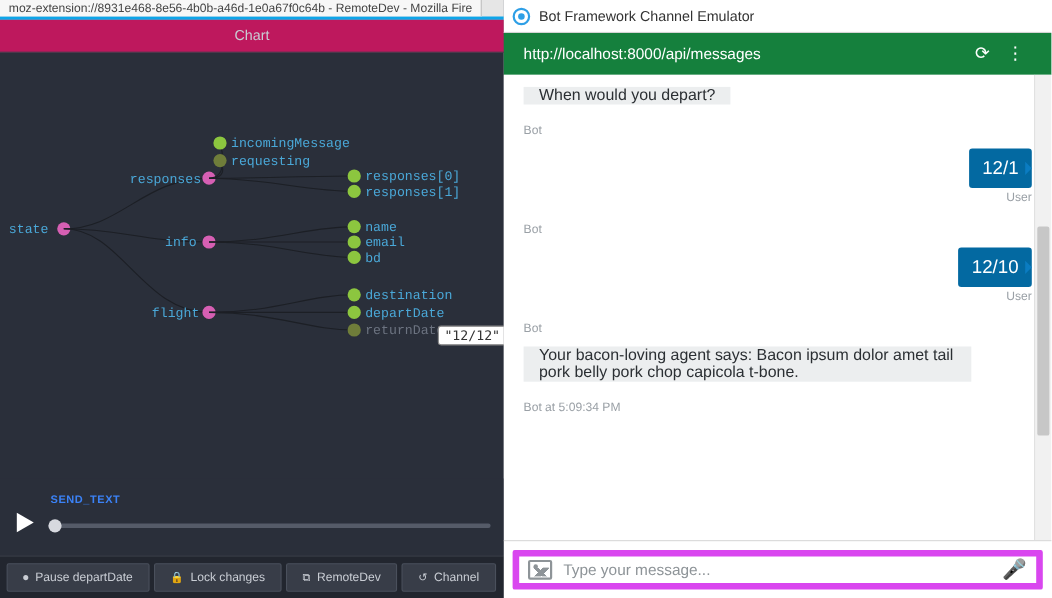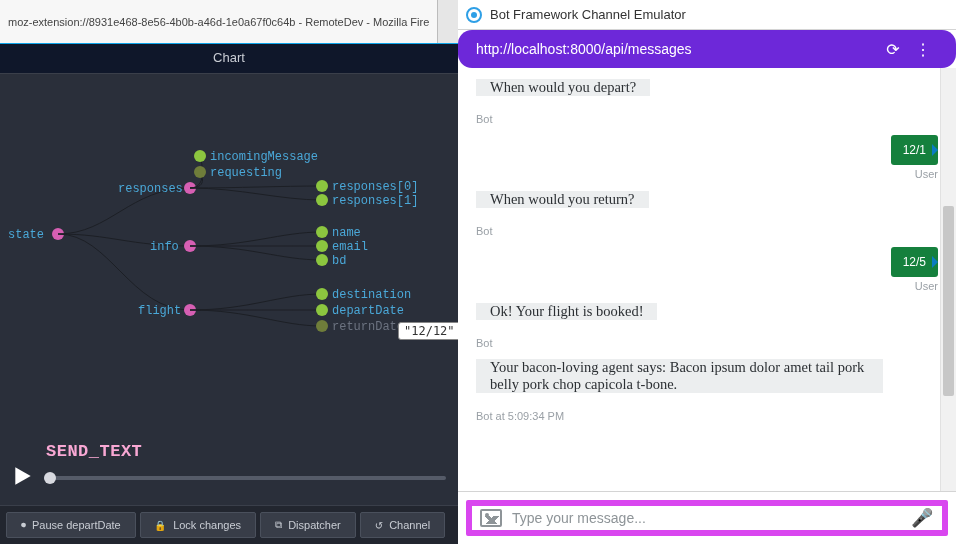--- a/index.html
+++ b/index.html
@@ -2,50 +2,50 @@
 <html><head>
 <meta charset="utf-8">
 <style>
 * { box-sizing: border-box; margin: 0; padding: 0; font-family: -apple-system, "Segoe UI", Arial, sans-serif; }
 html, body { width: 956px; height: 544px; overflow: hidden; background: #fff; }
 
 .root { display: flex; width: 100%; height: 100%; }
 
 
 .left { width: 458px; height: 100%; background: #2a2f3a; display: flex; flex-direction: column; position: relative; }
-.left-tabbar { height: 44px; background: #e6e6e6; border-bottom: 1px solid #0ea5e9; display: flex; align-items: center; font-size: 11px; color: #444; overflow: hidden; }
+.left-tabbar { height: 18px; background: #e6e6e6; border-bottom: 3px solid #0ea5e9; display: flex; align-items: center; font-size: 11px; color: #444; overflow: hidden; }
 .left-tab { padding: 0 8px; height: 100%; display: flex; align-items: center; border-right: 1px solid #bcbcbc; background: #f7f7f7; white-space: nowrap; }
-.chart-header { background: #0f172a; color: #c9cdd4; text-align: center; font-size: 13px; padding: 6px 0 8px; border-bottom: 1px solid #3a3f4a; }
+.chart-header { background: #be185d; color: #c9cdd4; text-align: center; font-size: 13px; padding: 6px 0 8px; border-bottom: 1px solid #3a3f4a; }
 .chart-area { position: relative; flex: 1; overflow: hidden; }
 .chart-area svg { position: absolute; inset: 0; }
 .node-label { font-family: "Consolas","Courier New",monospace; font-size: 12px; fill: #4aa8d8; }
 .node-label.dim { fill: #6c7380; }
 .tooltip { position: absolute; background: #fff; color: #333; border: 1px solid #888; font-family: monospace; font-size: 12px; padding: 1px 5px; border-radius: 3px; }
 .player { padding: 8px 12px 14px; background: #2a2f3a; }
-.action-name { color: #f9a8d4; font-weight: bold; font-size: 17px; letter-spacing: .5px; margin: 6px 0 4px 34px; font-family: Liberation Mono, monospace; }
+.action-name { color: #3b82f6; font-weight: bold; font-size: 10px; letter-spacing: .5px; margin: 6px 0 4px 34px; font-family: Liberation Sans, sans-serif; }
 .play-row { display: flex; align-items: center; gap: 10px; }
 .play-btn { color: #fff; cursor: pointer; }
 .slider-track { flex: 1; height: 4px; background: #555b68; border-radius: 2px; position: relative; }
 .slider-track::before { content: ""; position: absolute; left: 0; top: -4px; width: 12px; height: 12px; border-radius: 50%; background: #d7d9df; }
 .bottom-toolbar { display: flex; gap: 4px; padding: 6px; background: #22262f; border-top: 1px solid #3a3f4a; }
 .tb-btn { flex: none; background: #383d48; color: #c9cdd4; font-size: 11px; padding: 6px 14px; border: 1px solid #4a505c; border-radius: 2px; display: flex; align-items: center; gap: 6px; cursor: pointer; }
 .tb-btn .ico { font-size: 10px; color: #c9cdd4; }
 
 
 .right { flex: 1; display: flex; flex-direction: column; position: relative; }
 .right-titlebar { height: 30px; background: #fff; border-bottom: 1px solid #d4d4d4; display: flex; align-items: center; padding: 0 8px; gap: 8px; font-size: 13px; color: #333; }
-.topbar { height: 38px; background: #6d28d9; color: #fff; display: flex; align-items: center; padding: 0 18px; font-size: 14px; border-radius: 14px; }
+.topbar { height: 38px; background: #15803d; color: #fff; display: flex; align-items: center; padding: 0 18px; font-size: 14px; }
 .topbar .url { flex: 1; }
 .topbar .ico-btn { width: 30px; text-align: center; cursor: pointer; font-size: 16px; }
 .chat { flex: 1; background: #fff; overflow-y: auto; padding: 10px 18px; position: relative; }
 .msg { margin-bottom: 10px; }
-.msg.bot .bubble { display: inline-block; background: #eceeef; color: #2b2f33; padding: 0 14px; border-radius: 0; font-size: 14.5px; max-width: 88%; font-family: Liberation Serif, serif; }
+.msg.bot .bubble { display: inline-block; background: #eceeef; color: #2b2f33; padding: 0 14px; border-radius: 0; font-size: 14.5px; max-width: 88%; }
 .msg.bot .sender { font-size: 11px; color: #9aa0a6; margin-top: 17px; }
 .msg.user { text-align: right; }
-.msg.user .bubble { display: inline-block; background: #15803d; color: #fff; padding: 8px 12px; border-radius: 3px; font-size: 12px; position: relative; }
+.msg.user .bubble { display: inline-block; background: #0369a1; color: #fff; padding: 8px 12px; border-radius: 3px; font-size: 17px; position: relative; }
 .msg.user .bubble::after { content: ""; position: absolute; right: -6px; top: 50%; margin-top: -6px; border: 6px solid transparent; border-left-color: #0b7cc1; }
 .msg.user .sender { font-size: 11px; color: #9aa0a6; margin-top: 3px; }
 .scrollbar { position: absolute; right: 0; top: 0; bottom: 0; width: 16px; background: #f1f1f1; border-left: 1px solid #e1e1e1; }
 .scroll-thumb { position: absolute; left: 2px; right: 2px; background: #c7c7c7; border-radius: 2px; }
 .compose { border-top: 1px solid #d4d4d4; padding: 8px; background: #fff; }
 .compose-inner { border: 6px solid #d946ef; border-radius: 2px; height: 36px; display: flex; align-items: center; padding: 0 8px; gap: 10px; }
 .img-ico { width: 22px; height: 18px; border: 2px solid #8e9498; border-radius: 2px; position: relative; }
 .img-ico::before { content: ""; position: absolute; left: 3px; top: 2px; width: 4px; height: 4px; border-radius: 50%; background: #8e9498; }
 .img-ico::after { content: ""; position: absolute; left: 1px; bottom: 1px; right: 1px; height: 8px; background: linear-gradient(45deg, transparent 40%, #8e9498 40% 60%, transparent 60%), linear-gradient(-45deg, transparent 30%, #8e9498 30% 55%, transparent 55%); }
 .compose-input { flex: 1; border: none; outline: none; font-size: 14px; color: #333; background: transparent; }
@@ -142,21 +142,21 @@
       <div class="tb-btn">
           <span class="ico">⏺</span>
           <span>Pause departDate</span>
         </div>
       <div class="tb-btn">
           <span class="ico">🔒</span>
           <span>Lock changes</span>
         </div>
       <div class="tb-btn">
           <span class="ico">⧉</span>
-          <span>Dispatcher</span>
+          <span>RemoteDev</span>
         </div>
       <div class="tb-btn">
           <span class="ico">↺</span>
           <span>Channel</span>
         </div>
     </div>
   </div>
 
   <div class="right">
     <div class="right-titlebar">
@@ -166,23 +166,23 @@
     <div class="topbar">
       <div class="url">http://localhost:8000/api/messages</div>
       <div class="ico-btn"><span>⟳</span></div>
       <div class="ico-btn"><span>⋮</span></div>
     </div>
 
     <div class="chat">
       <div id="messages">
           <div class="msg bot"><div class="bubble">When would you depart?</div><div class="sender">Bot</div></div>
           <div class="msg user"><div class="bubble">12/1</div><div class="sender">User</div></div>
-          <div class="msg bot"><div class="bubble">When would you return?</div><div class="sender">Bot</div></div>
-          <div class="msg user"><div class="bubble">12/5</div><div class="sender">User</div></div>
-          <div class="msg bot"><div class="bubble">Ok! Your flight is booked!</div><div class="sender">Bot</div></div>
+          <div class="msg bot"><div class="sender">Bot</div></div>
+          <div class="msg user"><div class="bubble">12/10</div><div class="sender">User</div></div>
+          <div class="msg bot"><div class="sender">Bot</div></div>
           <div class="msg bot"><div class="bubble">Your bacon-loving agent says: Bacon ipsum dolor amet tail pork belly pork chop capicola t-bone.</div><div class="sender">Bot at 5:09:34 PM</div></div>
         </div>
       <div class="scrollbar">
         <div class="scroll-thumb" style="top:138px; height:190px;"></div>
       </div>
     </div>
 
     <div class="compose">
       <div class="compose-inner">
         <div class="img-ico"></div>

